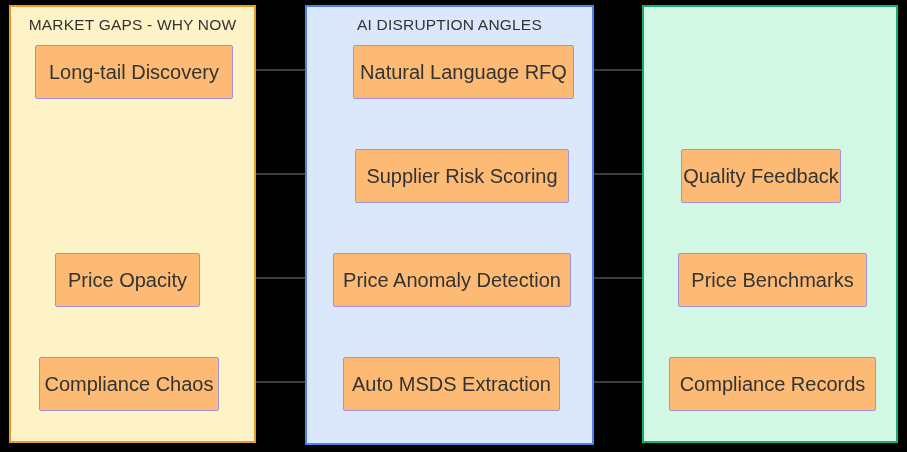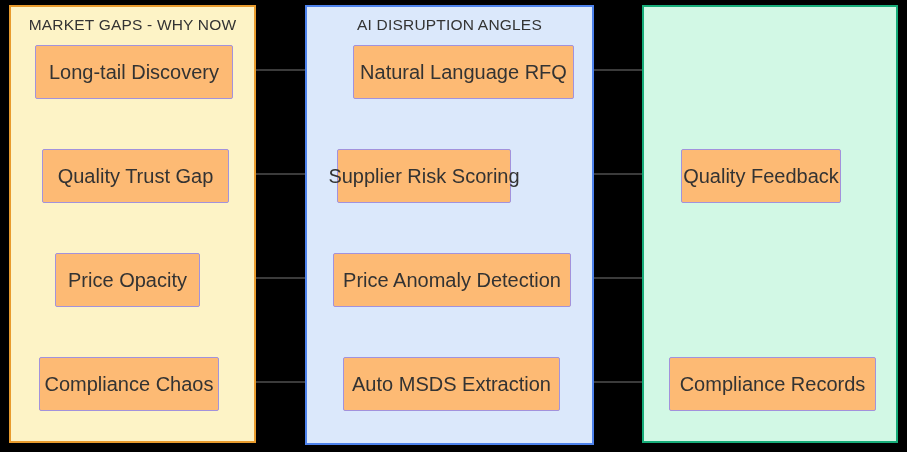--- a/index.html
+++ b/index.html
@@ -58,21 +58,21 @@
   .row3 { top: 246px; }
   .row4 { top: 350px; }
 
   
   .m1 { left: 24px; width: 198px; }
   .m2 { left: 31px; width: 187px; }
   .m3 { left: 44px; width: 145px; }
   .m4 { left: 28px; width: 180px; }
   
   .a1 { left: 46px; width: 221px; text-align: center; }
-  .a2 { left: 30px; width: 174px; }
+  .a2 { left: 48px; width: 214px; }
   .a3 { left: 26px; width: 238px; text-align: right; }
   .a4 { left: 36px; width: 217px; }
   
   .d1 { left: 28px; width: 200px; }
   .d2 { left: 37px; width: 160px; }
   .d3 { left: 34px; width: 189px; }
   .d4 { left: 25px; width: 207px; }
 
   .edges {
     position: absolute;
@@ -102,31 +102,31 @@
       <line x1="560" y1="70" x2="669" y2="70" marker-end="url(#arrowhead)"></line>
       <line x1="557" y1="174" x2="678" y2="174" marker-end="url(#arrowhead)"></line>
       <line x1="569" y1="278" x2="675" y2="278" marker-end="url(#arrowhead)"></line>
       <line x1="558" y1="382" x2="666" y2="382" marker-end="url(#arrowhead)"></line>
     </g>
   </svg>
 
   <div class="cluster cluster-market">
     <div class="cluster-title">MARKET GAPS - WHY NOW</div>
     <div class="node row1 m1">Long-tail Discovery</div>
-    <div class="node row2 m2">Quality Trust Gap</div>
     <div class="node row3 m3">Price Opacity</div>
     <div class="node row4 m4">Compliance Chaos</div>
   </div>
 
   <div class="cluster cluster-ai">
     <div class="cluster-title">AI DISRUPTION ANGLES</div>
     <div class="node row1 a1">Natural Language RFQ</div>
     <div class="node row2 a2">Supplier Risk Scoring</div>
     <div class="node row3 a3">Price Anomaly Detection</div>
     <div class="node row4 a4">Auto MSDS Extraction</div>
   </div>
 
   <div class="cluster cluster-moat">
     <div class="node row2 d2">Quality Feedback</div>
+    <div class="node row3 d3">Price Benchmarks</div>
     <div class="node row4 d4">Compliance Records</div>
   </div>
 
 </div>
 
 </body></html>

